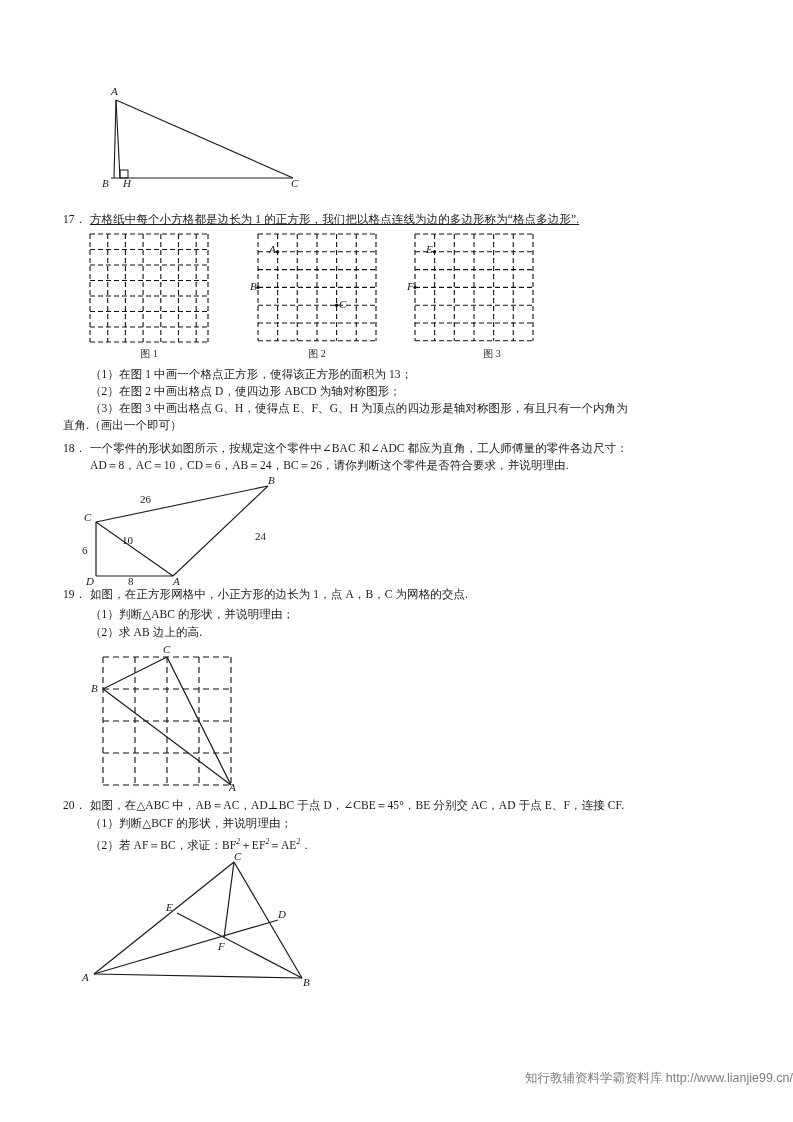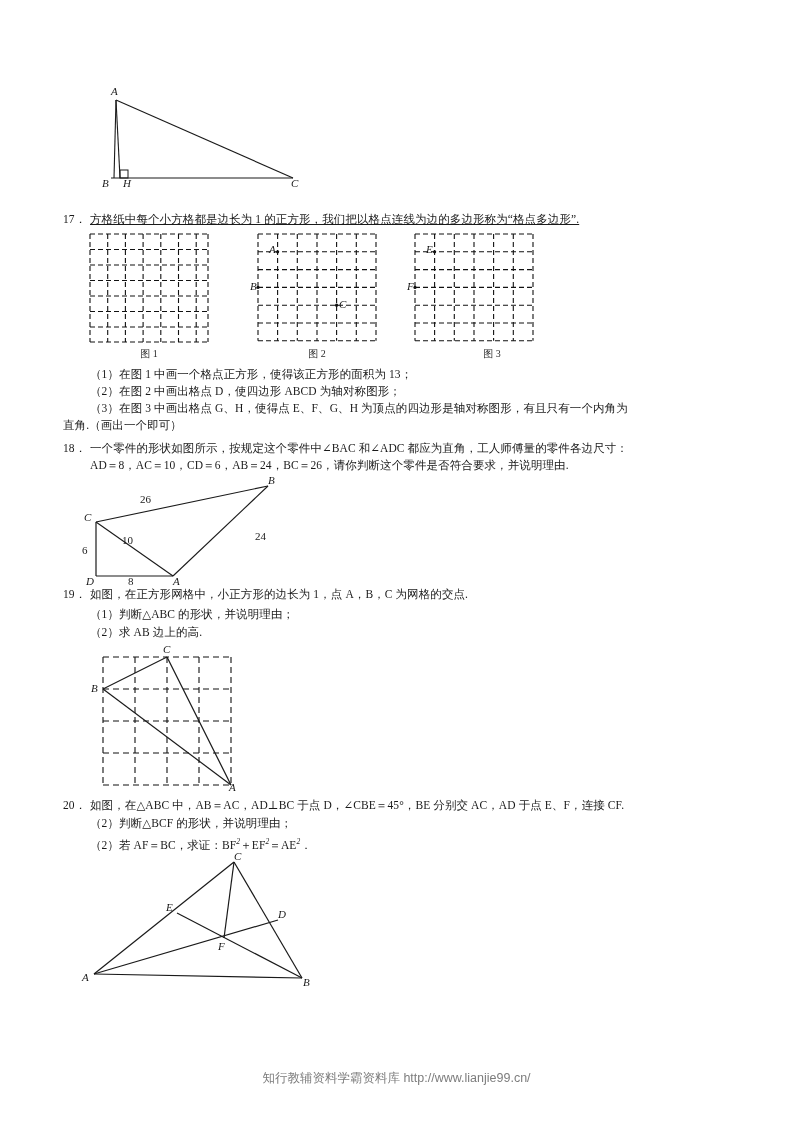--- a/index.html
+++ b/index.html
@@ -230,21 +230,21 @@
         <line x1="8" y1="44" x2="136" y2="140"></line>
       </g>
     </svg>
     <span class="ptlabel" style="position:absolute; left:68px; top:-2px;">C</span>
     <span class="ptlabel" style="position:absolute; left:-4px; top:37px;">B</span>
     <span class="ptlabel" style="position:absolute; left:134px; top:136px;">A</span>
   </div>
 
   <div class="txt" style="left:63px; top:797px;">20．</div>
   <div class="txt" style="left:90px; top:797px;">如图，在△ABC 中，AB＝AC，AD⊥BC 于点 D，∠CBE＝45°，BE 分别交 AC，AD 于点 E、F，连接 CF.</div>
-  <div class="txt" style="left:90px; top:815px;">（2）判断△BCF 的形状，并说明理由；</div>
+  <div class="txt" style="left:90px; top:815px;">（1）判断△BCF 的形状，并说明理由；</div>
   <div class="txt" style="left:90px; top:833px;">
     <span>（2）若 AF＝BC，求证：BF</span><span class="sup">2</span><span>＋EF</span><span class="sup">2</span><span>＝AE</span><span class="sup">2</span><span>．</span>
   </div>
 
   <div class="fig" style="left:82px; top:850px; width:250px; height:140px;">
     <svg width="250" height="140" viewBox="0 0 250 140">
 
       <g stroke="#1a1a1a" stroke-width="1.2" fill="none">
         <line x1="12" y1="124" x2="220" y2="128"></line>
         <line x1="12" y1="124" x2="152" y2="12"></line>
@@ -258,15 +258,15 @@
       </g>
     </svg>
     <span class="ptlabel" style="position:absolute; left:0px; top:121px;">A</span>
     <span class="ptlabel" style="position:absolute; left:221px; top:126px;">B</span>
     <span class="ptlabel" style="position:absolute; left:152px; top:0px;">C</span>
     <span class="ptlabel" style="position:absolute; left:84px; top:51px;">E</span>
     <span class="ptlabel" style="position:absolute; left:196px; top:58px;">D</span>
     <span class="ptlabel" style="position:absolute; left:136px; top:90px;">F</span>
   </div>
 
-  <div class="footer" style="top:1070px;">知行教辅资料学霸资料库 http://www.lianjie99.cn/</div>
+  <div class="footer" style="top:1070px;text-align:right;">知行教辅资料学霸资料库 http://www.lianjie99.cn/</div>
 
 </div>
 
 </body></html>

